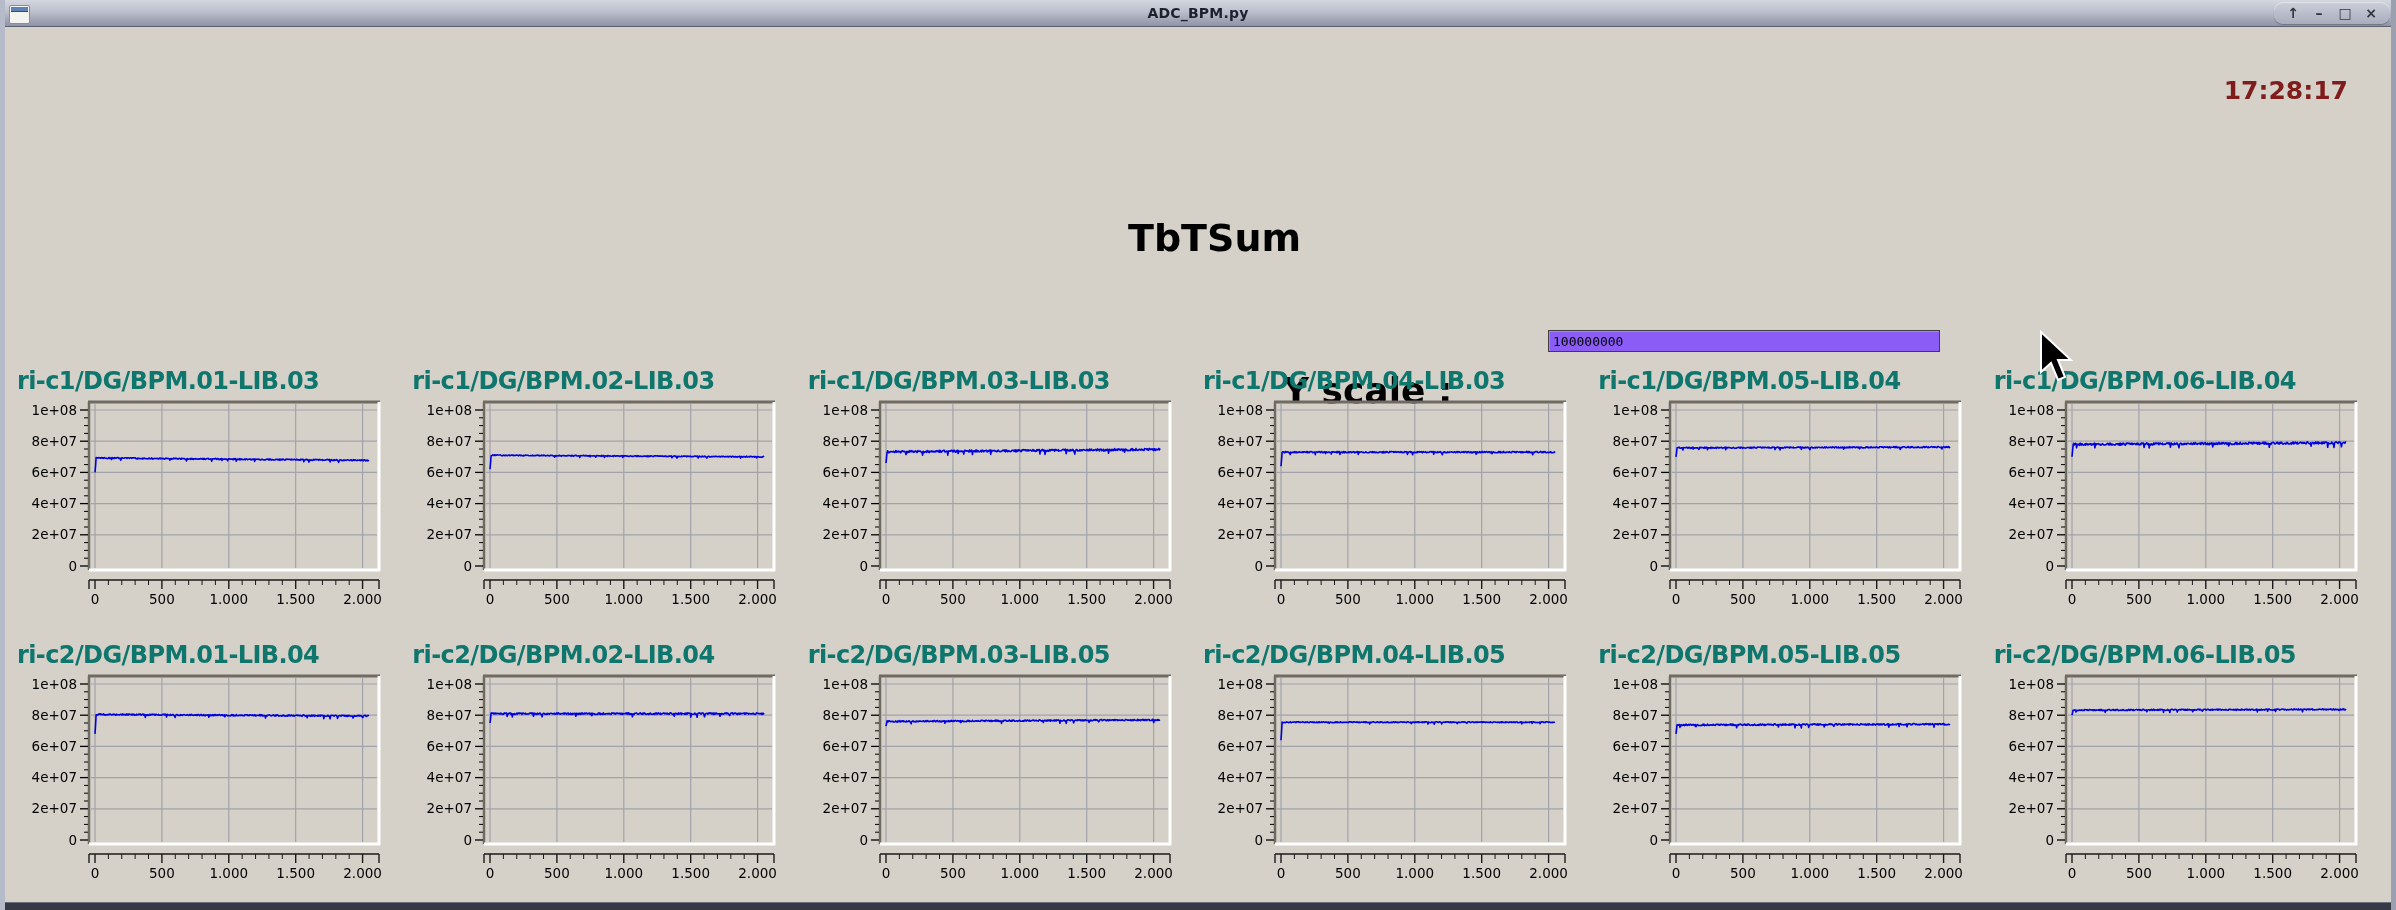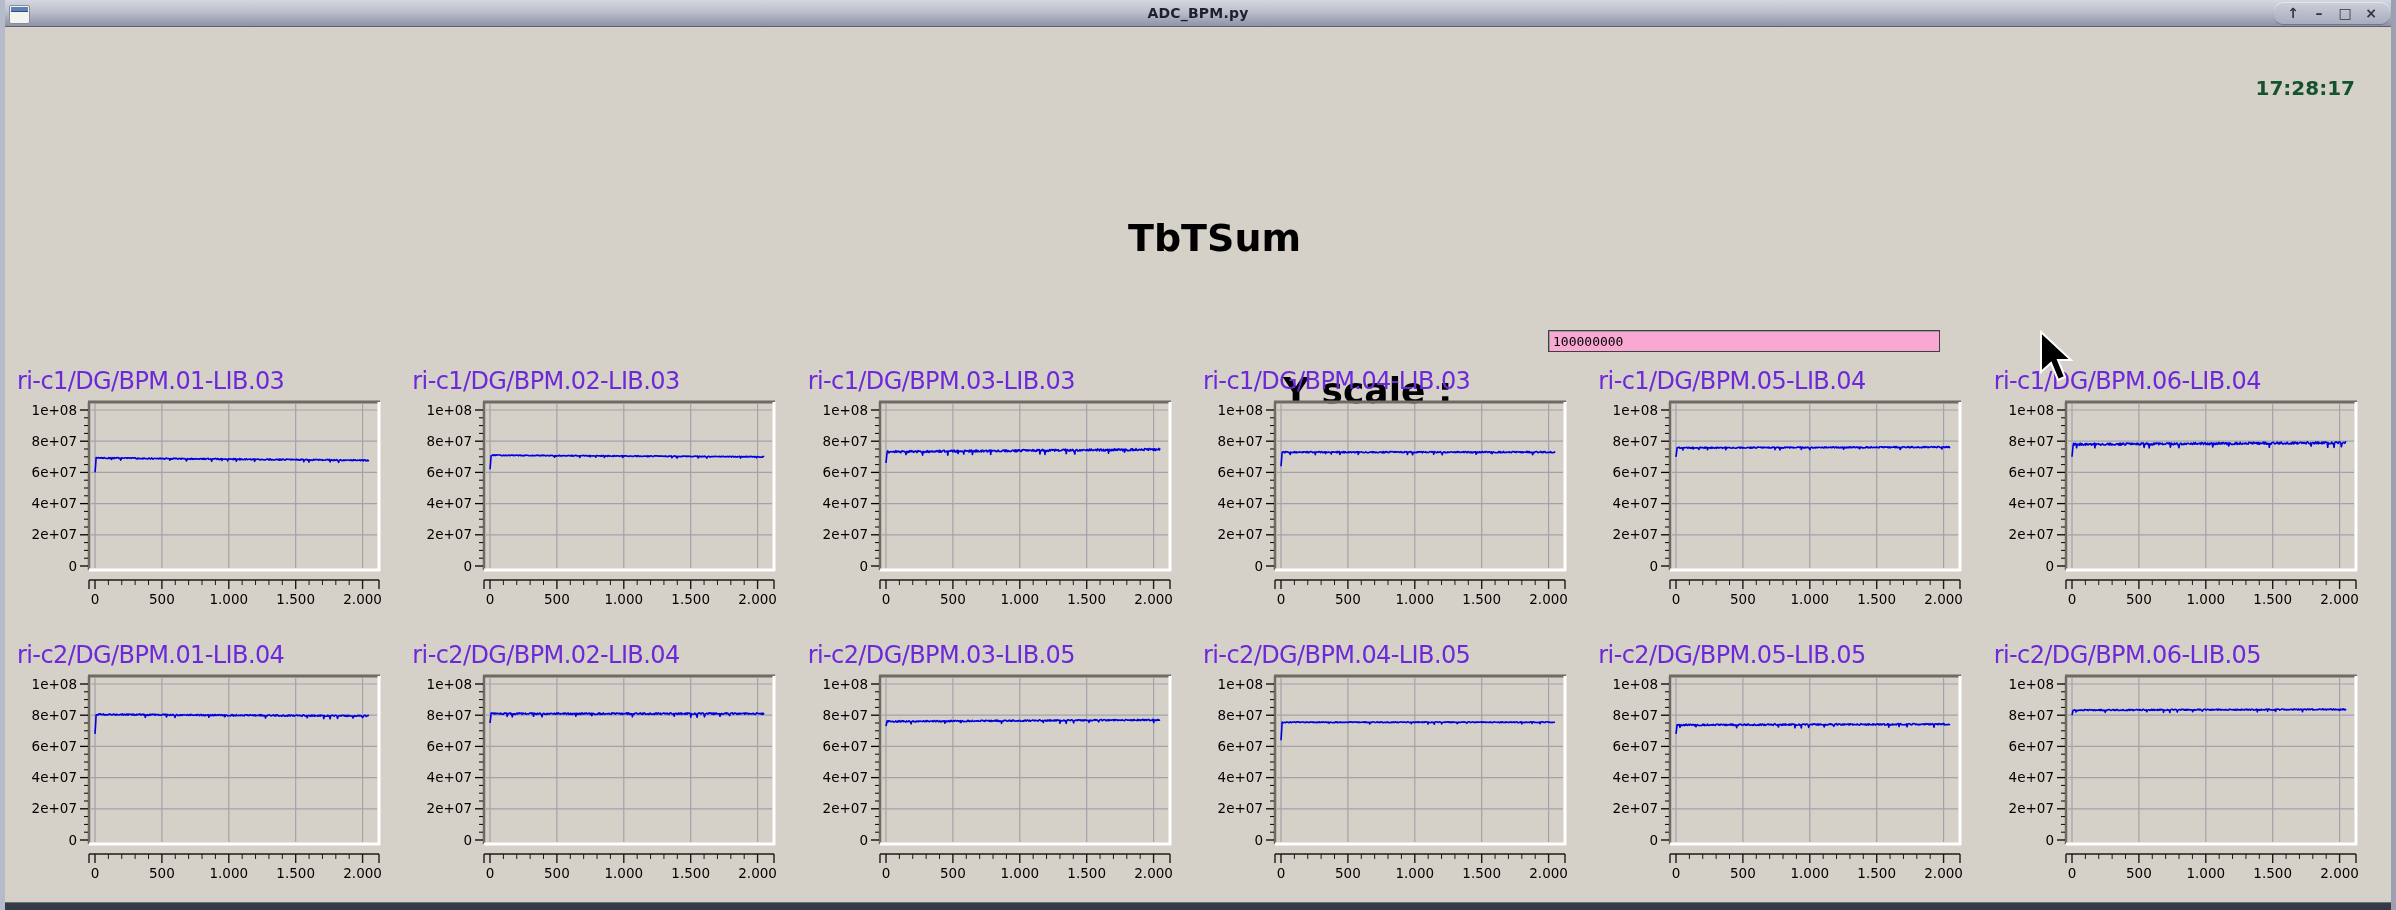--- a/index.html
+++ b/index.html
@@ -37,47 +37,47 @@
     background:linear-gradient(#ccd0da, #a8acbd);
     border-radius:9px; padding:0 9px;
     box-shadow:inset 0 1px 0 #e2e4ea, 0 1px 1px rgba(0,0,0,0.25);
   }
   .win-btn {
     width:20px; height:20px; display:flex; align-items:center; justify-content:center;
     font-size:14px; font-weight:bold; color:#31343f; cursor:default;
   }
   
   .clock {
-    position:absolute; top:76px; right:36px;
-    font-size:20px; font-weight:bold; color:#14532d;
+    position:absolute; top:76px; right:43px;
+    font-size:25px; font-weight:bold; color:#7f1d1d;
   }
   .heading {
     position:absolute; top:216px; left:0; width:100%; text-align:center;
     font-size:38px; font-weight:bold; color:#000;padding-left:33px;
   }
   .yscale-label {
     position:absolute; left:1278px; top:322px;
     font-size:36px; font-weight:bold; color:#000;margin-top:48px;
   }
   .yscale-input {
     position:absolute; left:1543px; top:330px; width:392px; height:22px;
-    background:#f9a8d4; border:1px solid #3f3f3f;
+    background:#8b5cf6; border:1px solid #3f3f3f;
     box-shadow:inset 1px 1px 0 #9a9a9a;
     font-family:"DejaVu Sans Mono", monospace; font-size:13px;
     padding:0 4px; color:#000;
   }
   
   .plot-grid {
     position:absolute; left:8px; right:8px; top:366px;
     display:grid; grid-template-columns:repeat(6, 1fr);
     grid-column-gap:2px; grid-row-gap:4px;
   }
   .plot-cell { padding-left:4px; }
   .plot-title {
-    font-size:24px; font-weight:normal; color:#6d28d9;
+    font-size:24px; font-weight:bold; color:#0f766e;
     letter-spacing:-0.6px; line-height:30px; white-space:nowrap;
   }
   .plot-cell svg { display:block; }
   
   .cursor { position:absolute; left:2032px; top:330px; z-index:50; pointer-events:none; }
   
   .bottom-bar {
     position:absolute; left:-5px; right:-5px; bottom:0; height:8px;
     background:#353a46; border-top:1px solid #6a6f7c; z-index:40;
   }

